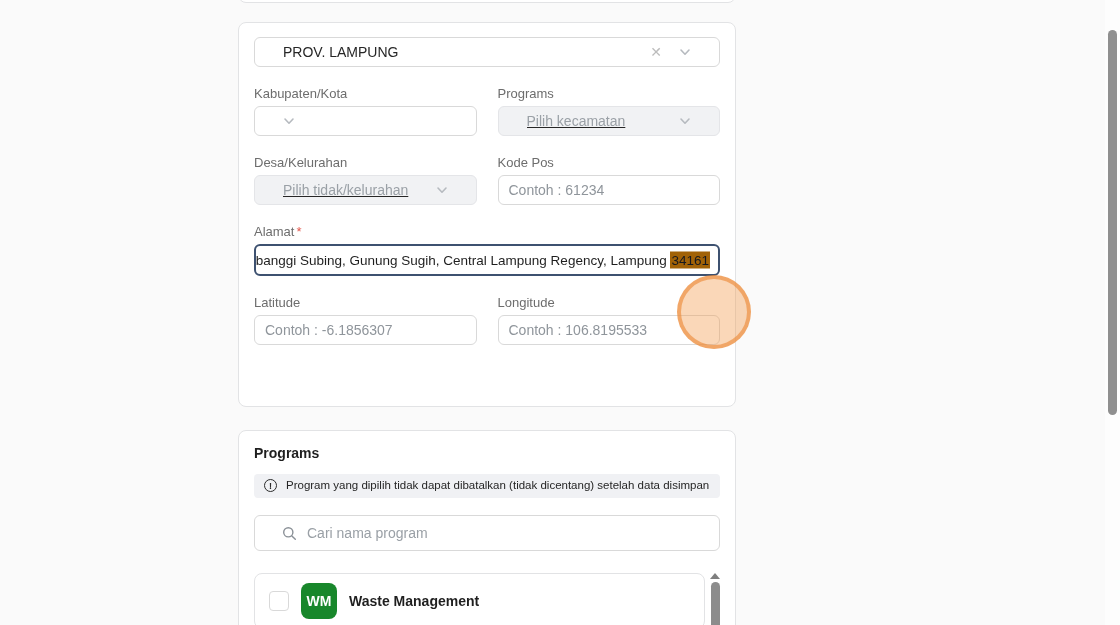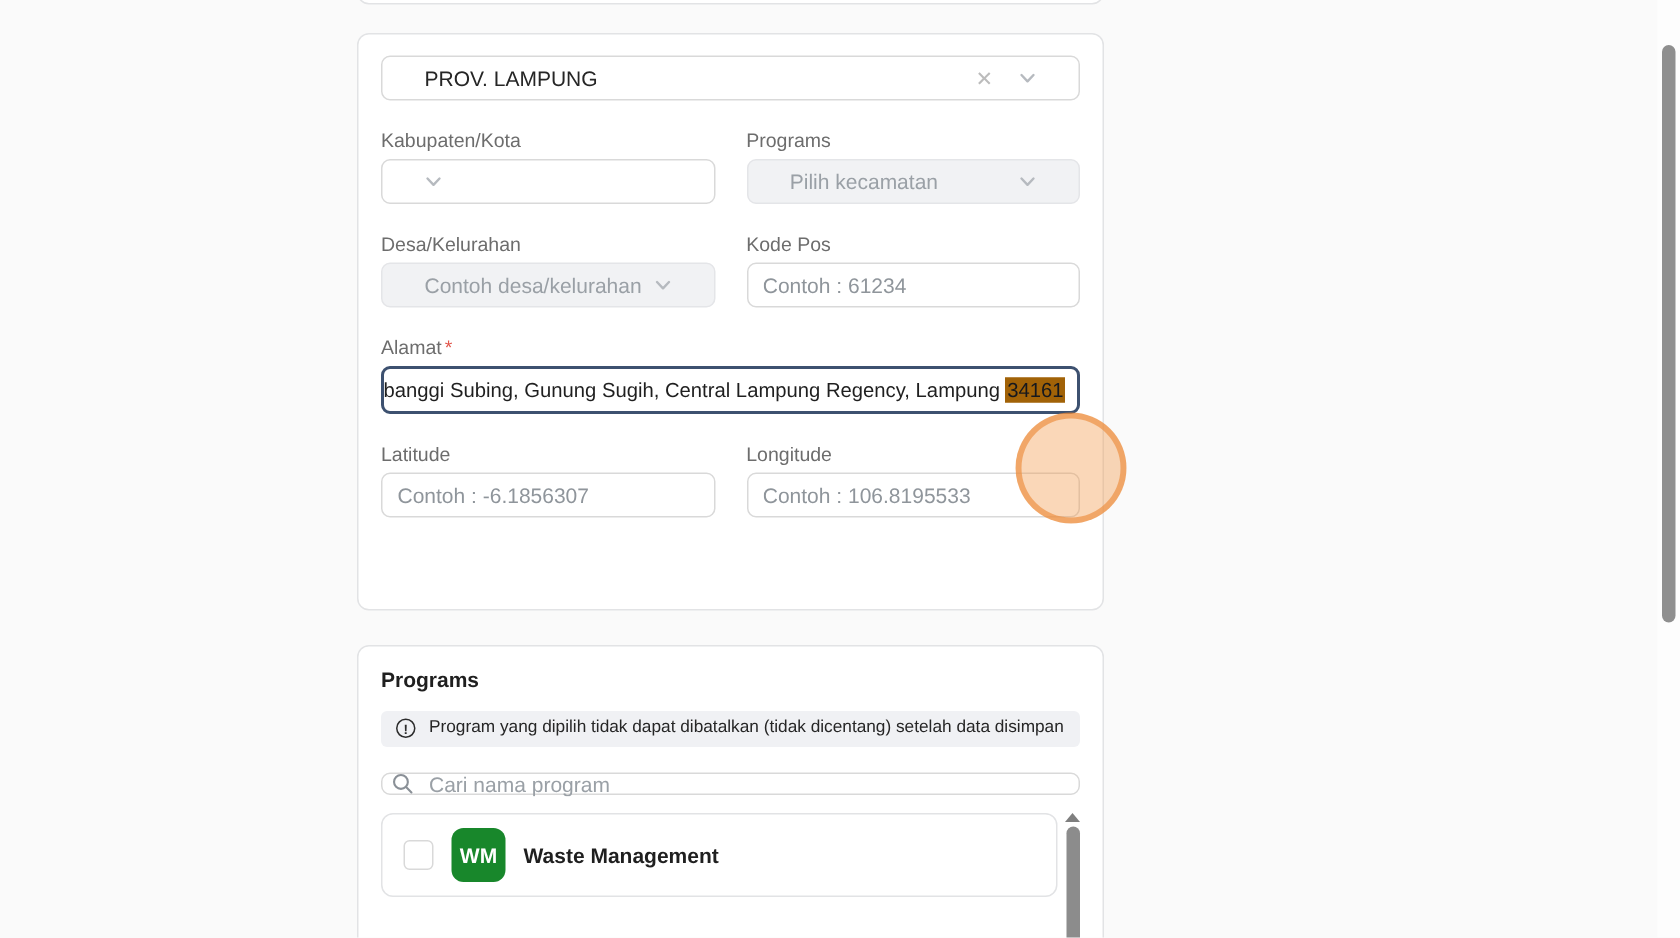--- a/index.html
+++ b/index.html
@@ -35,21 +35,21 @@
   .control {
     height:30px; width:100%;
     border:1px solid #d9d9d9; border-radius:6px;
     background:#fff;
     display:flex; align-items:center;
     padding:0 28px;
     font-size:14px; color:#262626;
   }
   .control.select { cursor:pointer; }
   .control .sel-text { flex:1; white-space:nowrap; overflow:hidden; }
-  .control.disabled { background:#f1f2f4; border-color:#e4e5e8; }
+  .control.disabled { background:#f1f2f4; border-color:#e4e5e8;text-decoration:underline; }
   .control.disabled .sel-text { color:#9aa0a6; }
 
   .icon-clear { color:#bcbcbc; font-size:14px; margin-right:17px; cursor:pointer; line-height:1; }
   .icon-chevron { width:12px; height:12px; flex:none; }
   .icon-chevron polyline { fill:none; stroke:#b6babf; stroke-width:1.6; stroke-linecap:round; stroke-linejoin:round; }
 
   input.text-input {
     height:30px; width:100%;
     border:1px solid #d9d9d9; border-radius:6px;
     padding:0 10px; font-size:14px; color:#262626;
@@ -80,22 +80,22 @@
   .info-icon {
     flex:none; width:13px; height:13px; border:1.3px solid #2b2b2b; border-radius:50%;
     display:flex; align-items:center; justify-content:center;
     font-size:9px; font-weight:bold; color:#2b2b2b;
   }
   .info-icon::before { content:"!"; }
   .info-text { font-size:11.5px; color:#262626; white-space:nowrap; }
 
   .search-box {
     display:flex; align-items:center; gap:10px;
-    height:15px; border:1px solid #d9d9d9; border-radius:6px;
-    background:#fff; padding:0 6px; margin-bottom:12px;
+    height:36px; border:1px solid #d9d9d9; border-radius:6px;
+    background:#fff; padding:0 27px; margin-bottom:22px;
   }
   .search-box svg { flex:none; }
   .search-box input {
     flex:1; border:none; outline:none; font-size:14px; color:#262626;
     font-family:"Liberation Sans", sans-serif; background:transparent;
   }
   .search-box input::placeholder { color:#9aa0a6; opacity:1; }
 
   .list-area { display:flex; align-items:stretch; height:134px; }
   .program-list { flex:1; }
@@ -172,21 +172,21 @@
               <polyline points="2,4 6,8.2 10,4"></polyline>
             </svg>
         </div>
       </div>
     </div>
 
     <div class="grid-2">
       <div class="field">
         <span class="field-label">Desa/Kelurahan</span>
         <div class="control select disabled">
-          <span class="sel-text">Contoh desa/kelurahan</span>
+          <span class="sel-text">Pilih tidak/kelurahan</span>
           <svg class="icon-chevron" viewBox="0 0 12 12">
               <polyline points="2,4 6,8.2 10,4"></polyline>
             </svg>
         </div>
       </div>
       <div class="field">
         <span class="field-label">Kode Pos</span>
         <input class="text-input" type="text" placeholder="Contoh : 61234" style="">
       </div>
     </div>

